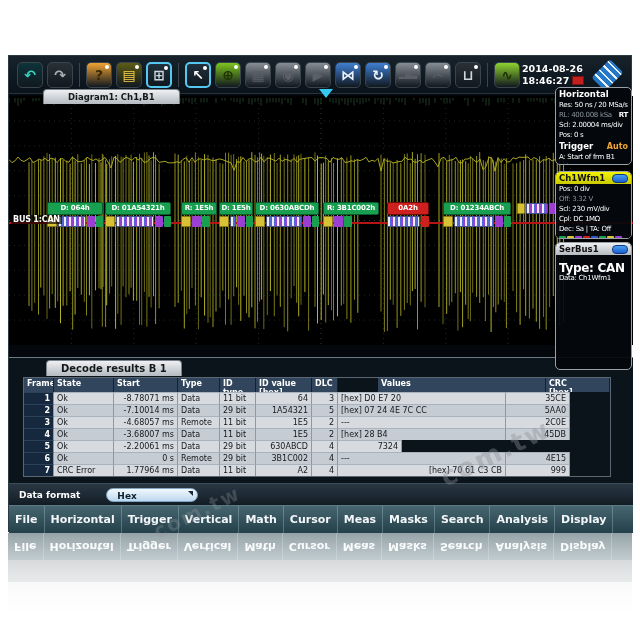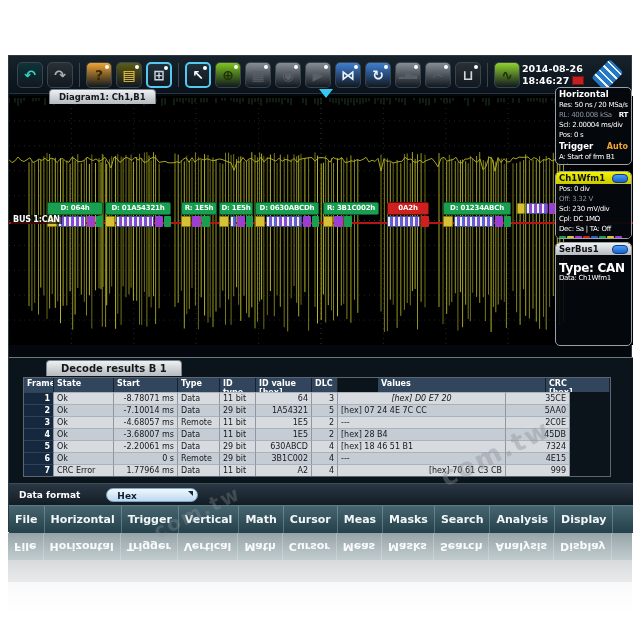--- a/index.html
+++ b/index.html
@@ -13,21 +13,21 @@
   .tbtn .badge{position:absolute;right:2px;top:2px;width:4px;height:4px;border-radius:50%;background:#fff;}
   .tsep{width:1px;height:24px;background:#3a454d;margin:0 4px;}
   .clockbox{margin-left:auto;text-align:left;color:#fff;font-size:9.5px;font-weight:bold;line-height:1.25;}
   .timewrap{display:flex;align-items:center;gap:3px;}
   .rec{width:12px;height:9px;background:#c42020;border-radius:1px;box-shadow:inset 0 0 0 1px #7a0f0f;}
   .rslogo{width:26px;height:26px;margin:0 8px 0 14px;transform:rotate(45deg);background:repeating-linear-gradient(0deg,#2577c8 0 4px,#eaf2fa 4px 6px);border-radius:3px;}
 
   
   .wave{position:absolute;left:0;top:40px;width:624px;height:249px;background:#000;overflow:hidden;}
   .wave svg{position:absolute;left:0;top:0;}
-  .wavetab{position:absolute;left:40px;top:33px;z-index:6;background:linear-gradient(#eef0f2,#b5bac0);color:#15181b;font-size:8.5px;font-weight:bold;padding:2px 9px;border:1px solid #78828a;border-bottom:none;border-radius:4px 4px 0 0;}
+  .wavetab{position:absolute;left:34px;top:33px;z-index:6;background:linear-gradient(#eef0f2,#b5bac0);color:#15181b;font-size:8.5px;font-weight:bold;padding:2px 24px;border:1px solid #78828a;border-bottom:none;border-radius:4px 4px 0 0;}
   .trigmark{position:absolute;left:310px;top:33px;z-index:6;width:0;height:0;border-left:7px solid transparent;border-right:7px solid transparent;border-top:9px solid #35c8f0;}
   .buslabel{position:absolute;left:2px;top:119px;z-index:4;color:#fff;font-size:8px;font-weight:bold;background:rgba(0,0,0,.65);padding:0 2px;letter-spacing:-0.2px;}
   .packet{position:absolute;top:106px;display:flex;flex-direction:column;z-index:3;}
   .phead{height:11px;font-size:7px;font-weight:bold;color:#fff;text-align:center;line-height:11px;border-radius:2px;overflow:hidden;white-space:nowrap;letter-spacing:-0.2px;}
   .phead.data,.phead.remote{background:#18a050;border:1px solid #0b5c30;}
   .phead.error{background:#cf2020;border:1px solid #6e0c0c;}
   .subrow{height:11px;display:flex;gap:1px;margin-top:1px;}
   .bx{height:11px;border-radius:1px;box-sizing:border-box;}
   .b-y{background:#d7c135;border:1px solid #8a7a1a;}
   .b-s{background:repeating-linear-gradient(90deg,#eeeeee 0 2px,#5268d8 2px 3.5px,#9a3fd1 3.5px 5px);border:1px solid #44518a;}
@@ -568,21 +568,21 @@
           <span style="background: rgb(215, 193, 53);"></span>
           <span style="background: rgb(154, 63, 209);"></span>
           <span style="background: rgb(207, 32, 32);"></span>
           <span style="background: rgb(53, 88, 200);"></span>
           <span style="background: rgb(24, 160, 80);"></span>
           <span style="background: rgb(215, 193, 53);"></span>
           <span style="background: rgb(154, 63, 209);"></span>
         </div>
     </div>
 
-    <div class="panel" style="top:186px;height:104px;">
+    <div class="panel" style="top:186px;height:128px;">
       <div class="shead">
           <span>SerBus1</span>
           <span class="pill"></span>
         </div>
       <div style="height:8px;"></div>
       <div class="prow" style="font-weight:bold;font-size:12px;">Type: CAN</div>
       <div class="prow">Data: Ch1Wfm1</div>
     </div>
 
     <div class="decode">
@@ -602,21 +602,21 @@
 [hex]</div>
           </div>
           <div class="trow">
             <div class="td fcell" style="width: 30px; text-align: right;">1</div>
             <div class="td" style="width: 60px; text-align: left;">Ok</div>
             <div class="td" style="width: 64px; text-align: right;">-8.78071 ms</div>
             <div class="td" style="width: 42px; text-align: left;">Data</div>
             <div class="td" style="width: 36px; text-align: left;">11 bit</div>
             <div class="td" style="width: 56px; text-align: right;">64</div>
             <div class="td" style="width: 26px; text-align: right;">3</div>
-            <div class="td" style="width: 168px; text-align: center; font-style: italic;">[hex] D0 E7 20</div>
+            <div class="td" style="width: 168px; text-align: left;">[hex] D0 E7 20</div>
             <div class="td" style="width: 64px; text-align: right;">35CE</div>
           </div>
           <div class="trow alt">
             <div class="td fcell" style="width: 30px; text-align: right;">2</div>
             <div class="td" style="width: 60px; text-align: left;">Ok</div>
             <div class="td" style="width: 64px; text-align: right;">-7.10014 ms</div>
             <div class="td" style="width: 42px; text-align: left;">Data</div>
             <div class="td" style="width: 36px; text-align: left;">29 bit</div>
             <div class="td" style="width: 56px; text-align: right;">1A54321</div>
             <div class="td" style="width: 26px; text-align: right;">5</div>
@@ -646,21 +646,20 @@
             <div class="td" style="width: 64px; text-align: right;">45DB</div>
           </div>
           <div class="trow">
             <div class="td fcell" style="width: 30px; text-align: right;">5</div>
             <div class="td" style="width: 60px; text-align: left;">Ok</div>
             <div class="td" style="width: 64px; text-align: right;">-2.20061 ms</div>
             <div class="td" style="width: 42px; text-align: left;">Data</div>
             <div class="td" style="width: 36px; text-align: left;">29 bit</div>
             <div class="td" style="width: 56px; text-align: right;">630ABCD</div>
             <div class="td" style="width: 26px; text-align: right;">4</div>
-            <div class="td" style="width: 168px; text-align: left;">[hex] 18 46 51 B1</div>
             <div class="td" style="width: 64px; text-align: right;">7324</div>
           </div>
           <div class="trow alt">
             <div class="td fcell" style="width: 30px; text-align: right;">6</div>
             <div class="td" style="width: 60px; text-align: left;">Ok</div>
             <div class="td" style="width: 64px; text-align: right;">0 s</div>
             <div class="td" style="width: 42px; text-align: left;">Remote</div>
             <div class="td" style="width: 36px; text-align: left;">29 bit</div>
             <div class="td" style="width: 56px; text-align: right;">3B1C002</div>
             <div class="td" style="width: 26px; text-align: right;">4</div>

